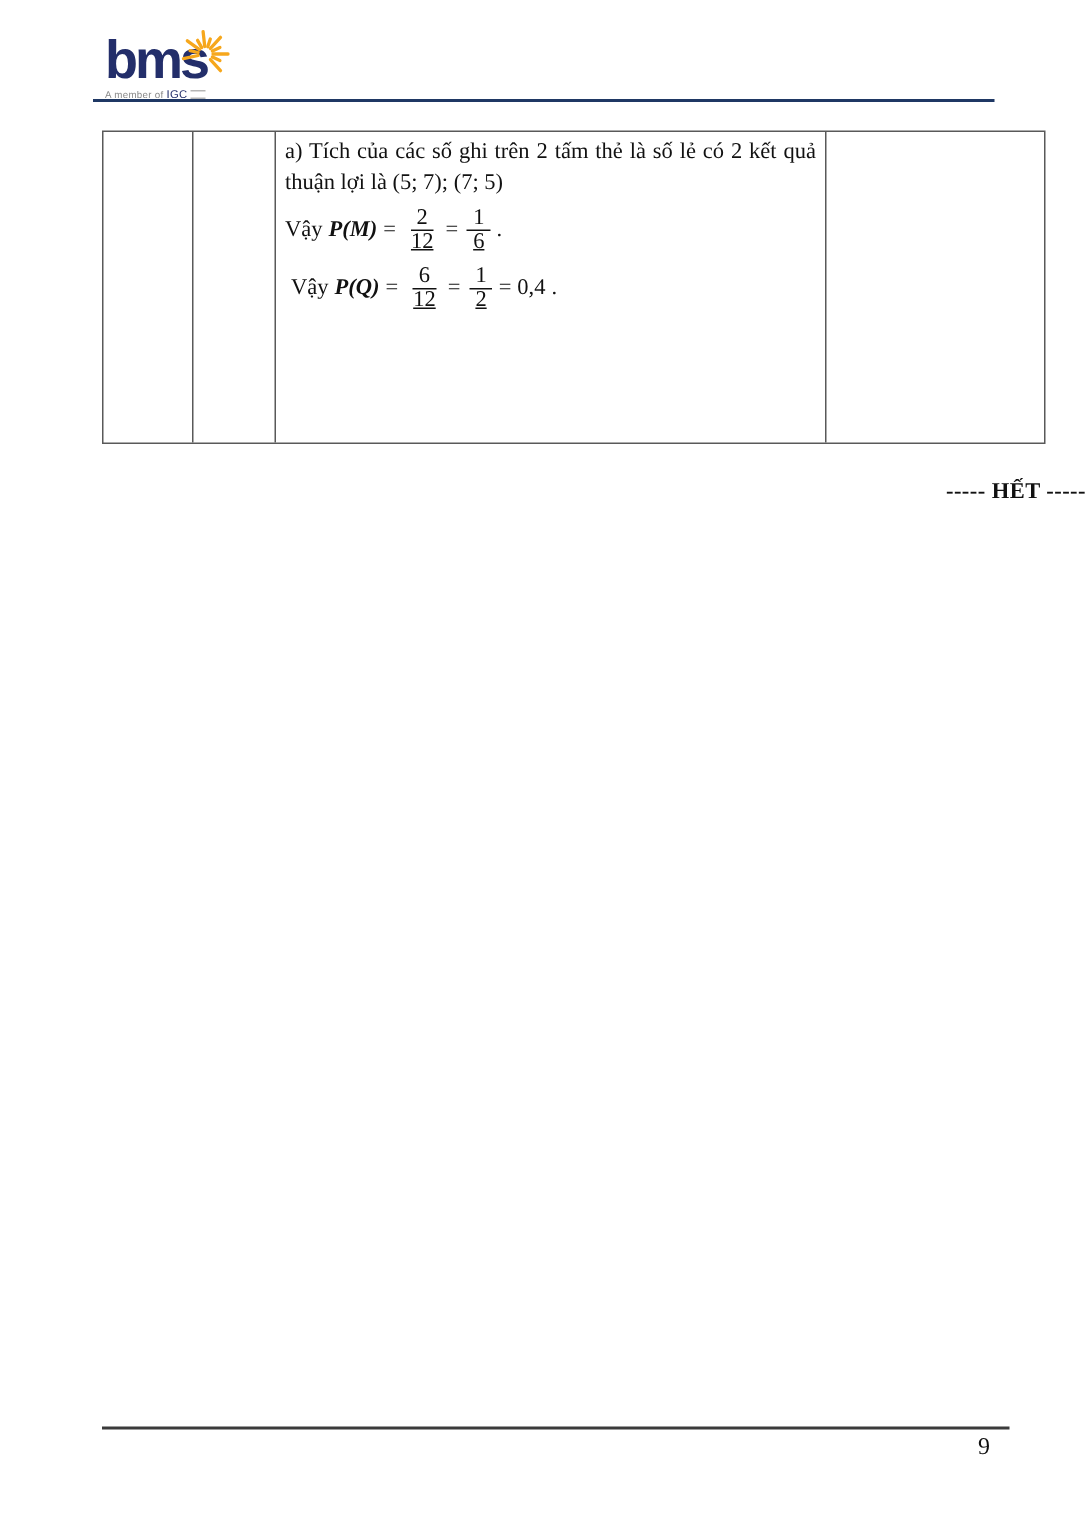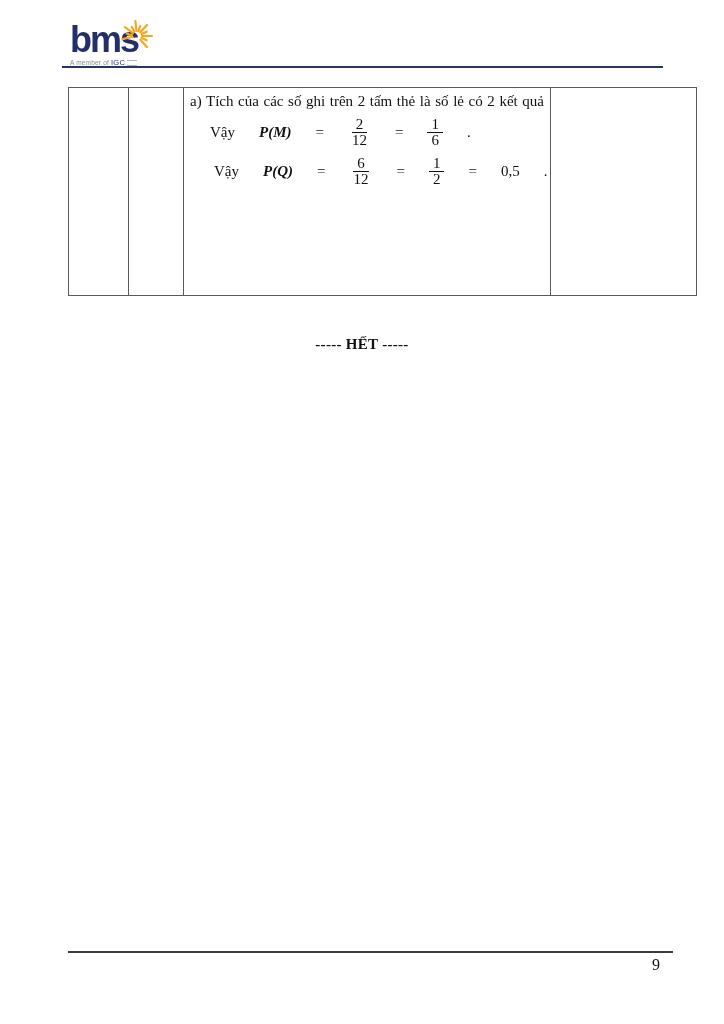--- a/index.html
+++ b/index.html
@@ -45,32 +45,32 @@
 
   .tline { font-size:15px; line-height:21px; color:#111; }
   .just { text-align:justify; text-align-last:justify; }
   .bline { line-height:25px; }
 
   .formula {
     display:flex; align-items:center; height:36px; font-size:15px;
     margin:2px 0 1px 0; white-space:nowrap;
   }
   .formula.q { margin-top:3px; padding-left:4px; }
-  .formula > span { margin-right:4px;margin-left:20px; }
+  .formula > span { margin-right:4px; }
   .mi { font-style:italic;font-weight:bold; }
   .frac {
     display:inline-flex; flex-direction:column; align-items:center;
     line-height:15px; font-size:15px; margin:0 2px;
   }
   .frac .num { padding:0 4px; border-bottom:1px solid #111; }
-  .frac .den { padding:0 4px; }
+  .frac .den { padding:0 4px;text-decoration:underline; }
 
   
   .end-marker {
-    position:absolute; left:0; right:0; top:336px; text-align:center;
+    position:absolute; left:0; right:0; top:320px; text-align:right;
     font-weight:700; font-size:15px; letter-spacing:0.3px; color:#111;
   }
 
   
   .footer-rule {
     position:absolute; left:68px; top:951px; width:605px; height:2px;
     background:#3b3b3b;
   }
   .page-number {
     position:absolute; left:652px; top:956px; font-size:16px; color:#111;
@@ -104,20 +104,21 @@
     </div>
   </div>
   <div class="header-rule"></div>
 
   <div class="answer-table">
     <div class="cell col1"></div>
     <div class="cell col2"></div>
     <div class="cell col3">
 
       <div class="tline just">a) Tích của các số ghi trên 2 tấm thẻ là số lẻ có 2 kết  quả</div>
+      <div class="tline">thuận lợi là (5; 7); (7; 5)</div>
 
       <div class="formula">
         <span>Vậy</span>
         <span class="mi">P(M)</span>
         <span>=</span>
         <span class="frac">
           <span class="num">2</span>
           <span class="den">12</span>
         </span>
         <span>=</span>
@@ -136,21 +137,21 @@
         <span class="frac">
           <span class="num">6</span>
           <span class="den">12</span>
         </span>
         <span>=</span>
         <span class="frac">
           <span class="num">1</span>
           <span class="den">2</span>
         </span>
         <span>=</span>
-        <span>0,5</span>
+        <span>0,4</span>
         <span>.</span>
       </div>
 
     </div>
     <div class="cell col4"></div>
   </div>
 
   <div class="end-marker">----- HẾT -----</div>
 
   <div class="footer-rule"></div>

